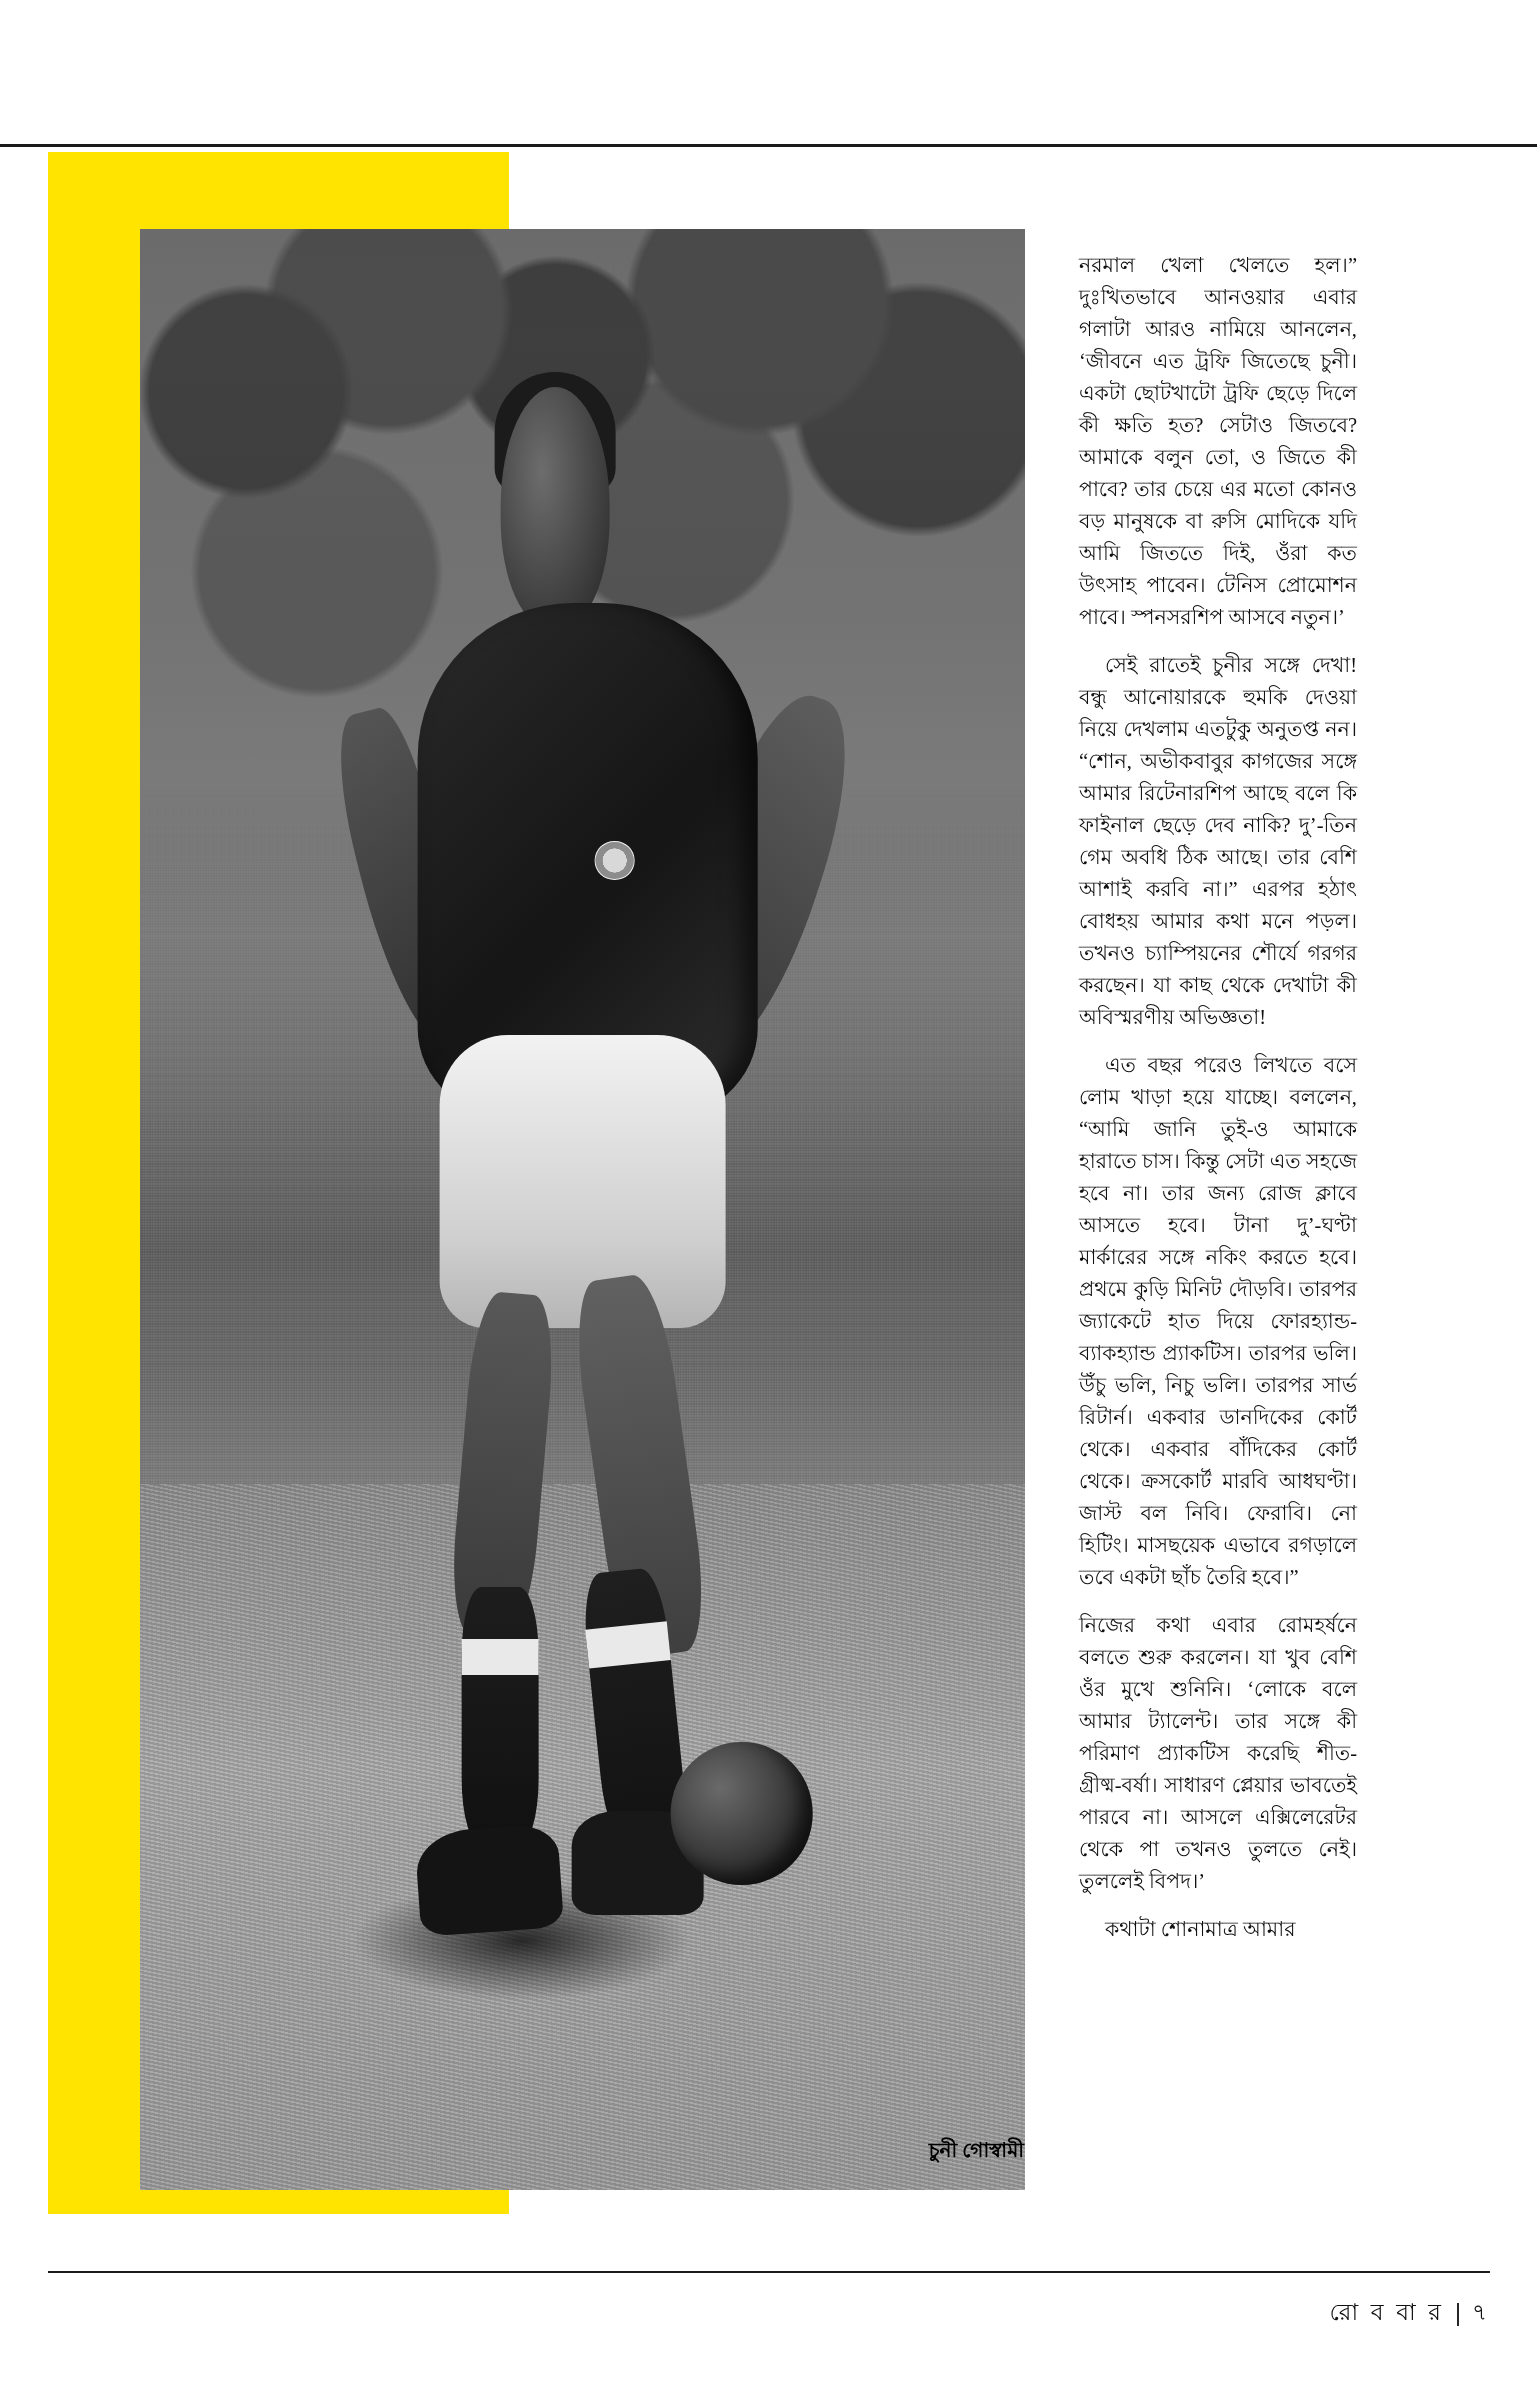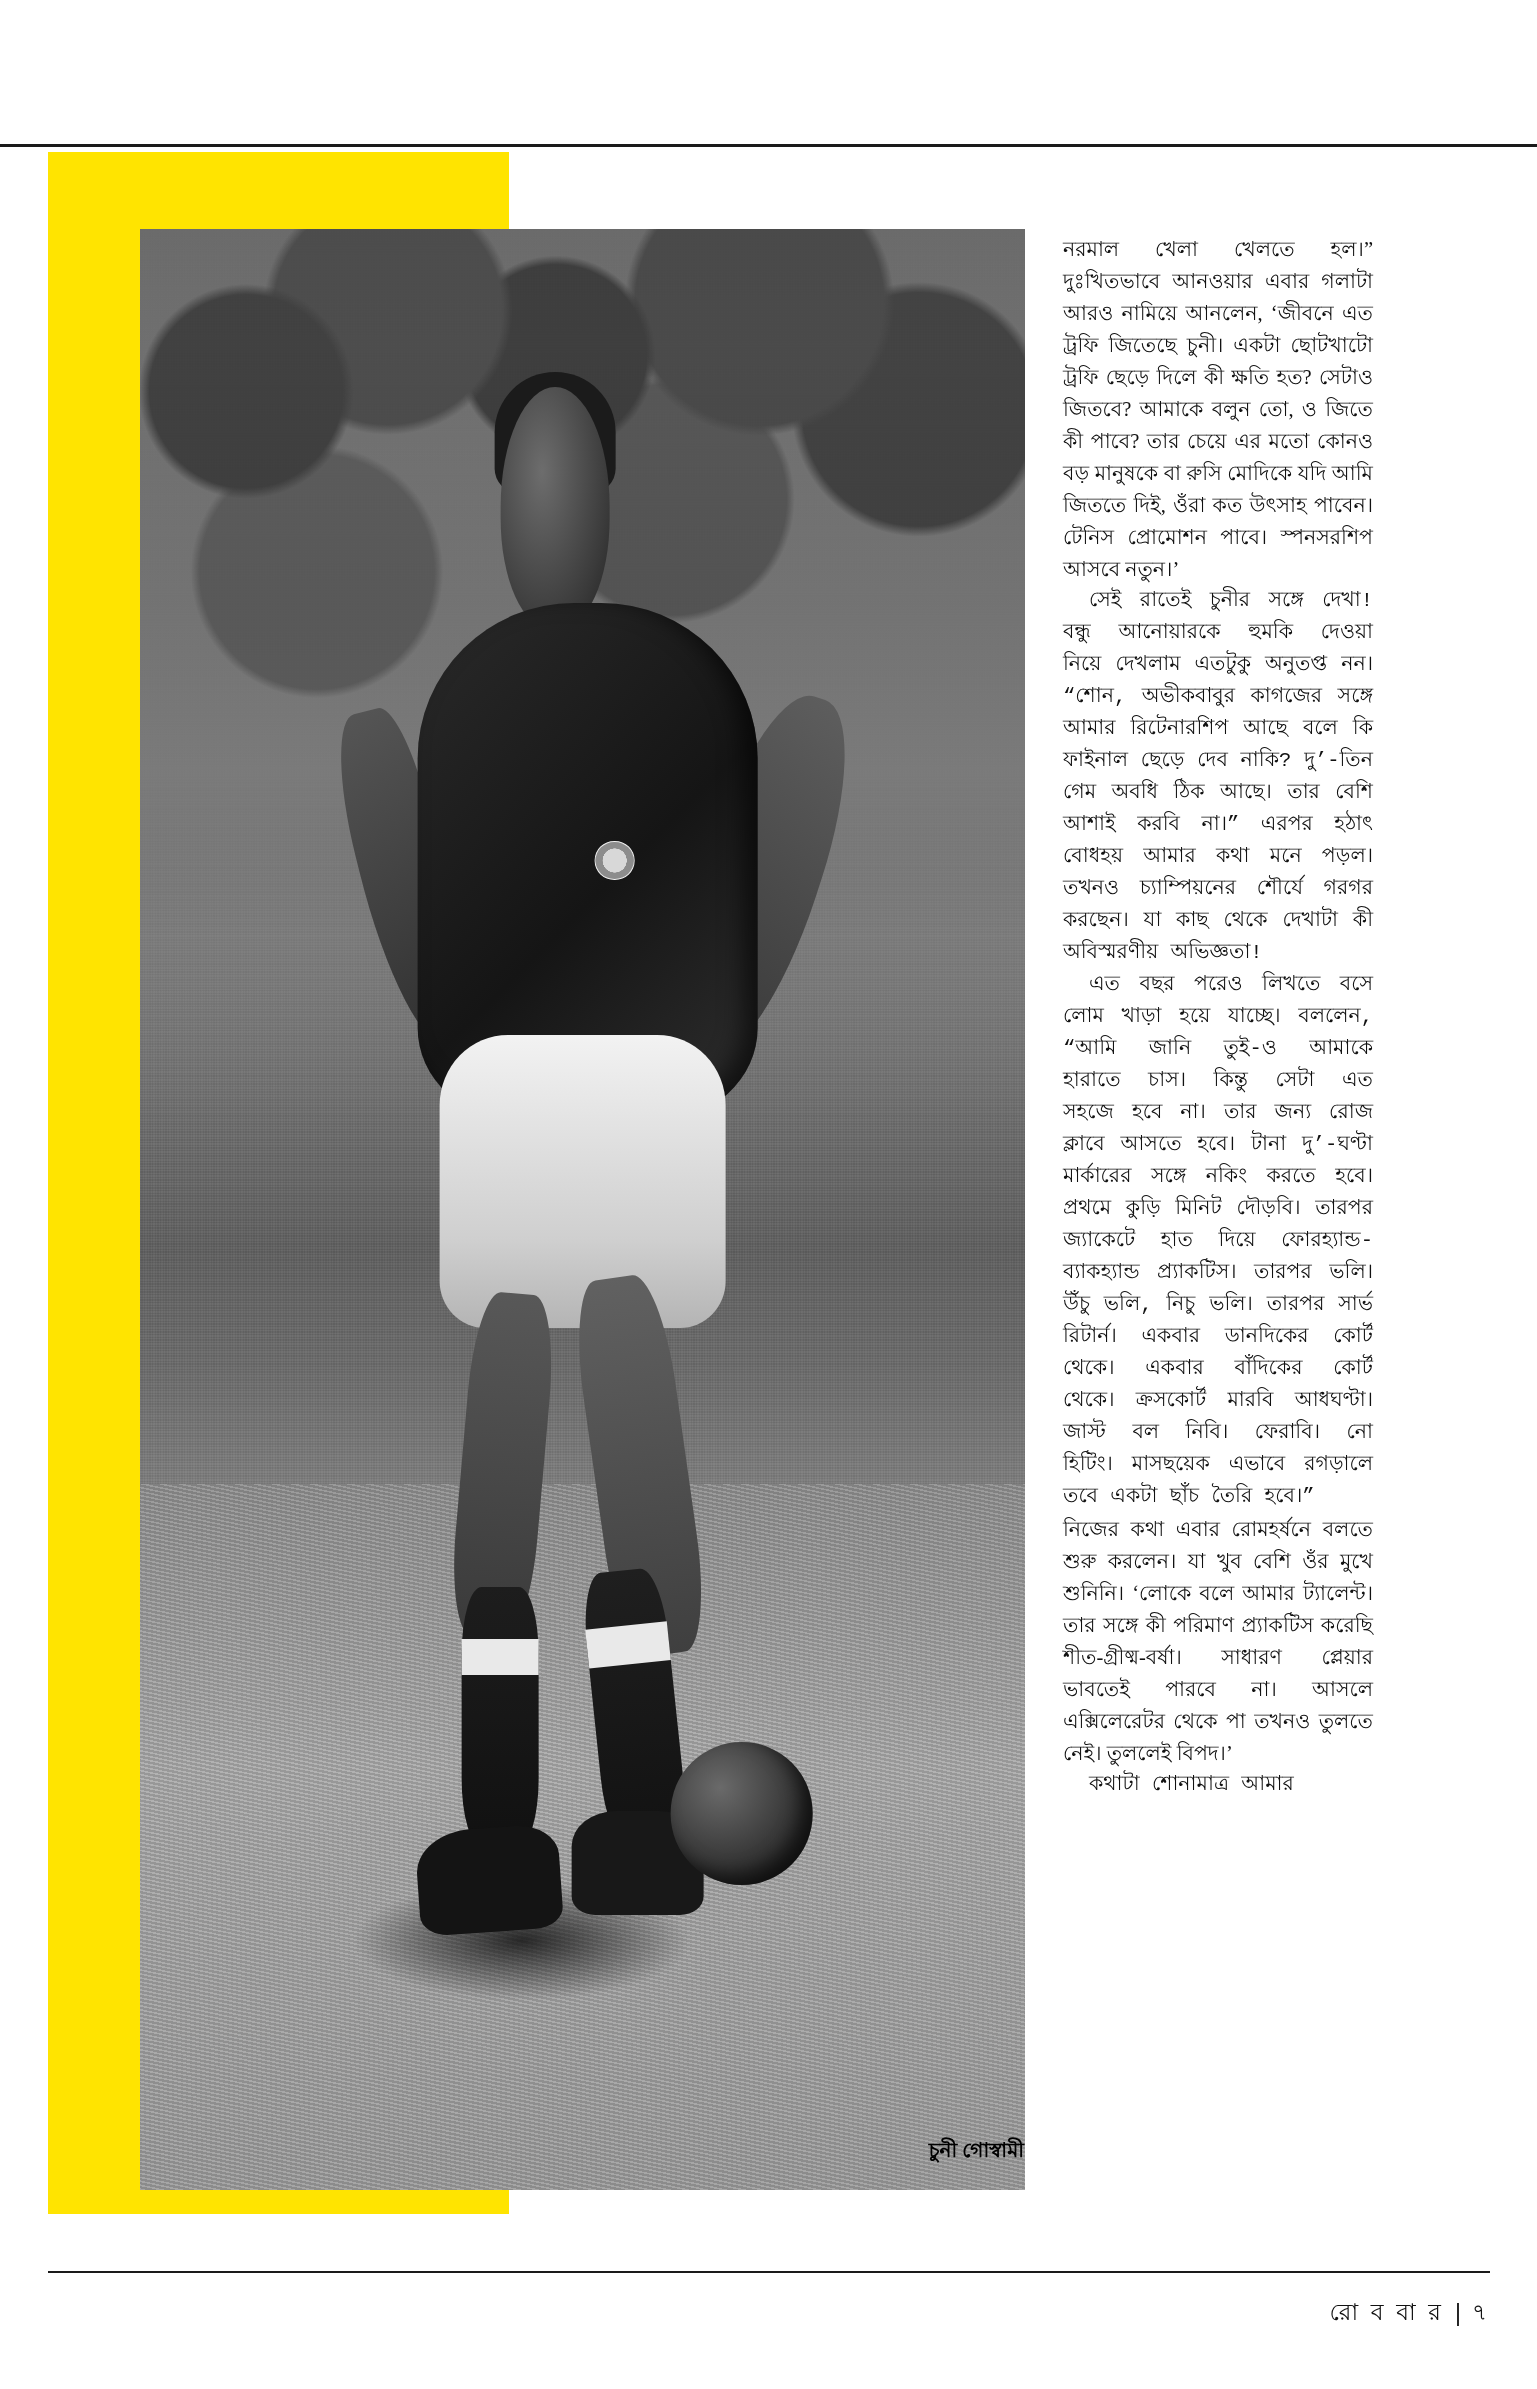--- a/index.html
+++ b/index.html
@@ -283,25 +283,24 @@
     top: 233px;
     width: 310px;
     font-family: "Liberation Serif", serif;
     font-size: 20.5px;
     line-height: 32px;
     color: #111;
     text-align: justify;
     text-justify: inter-word;
   }
   .text-col p {
-    margin: 0;
+    margin: 16px;
   }
   .text-col p.indent {
     text-indent: 26px;
-    font-family: Liberation Mono, monospace;
   }
   
   .footer-rule {
     position: absolute;
     left: 48px;
     top: 2271px;
     width: 1442px;
     height: 2.3px;
     background: #1a1a1a;
   }

